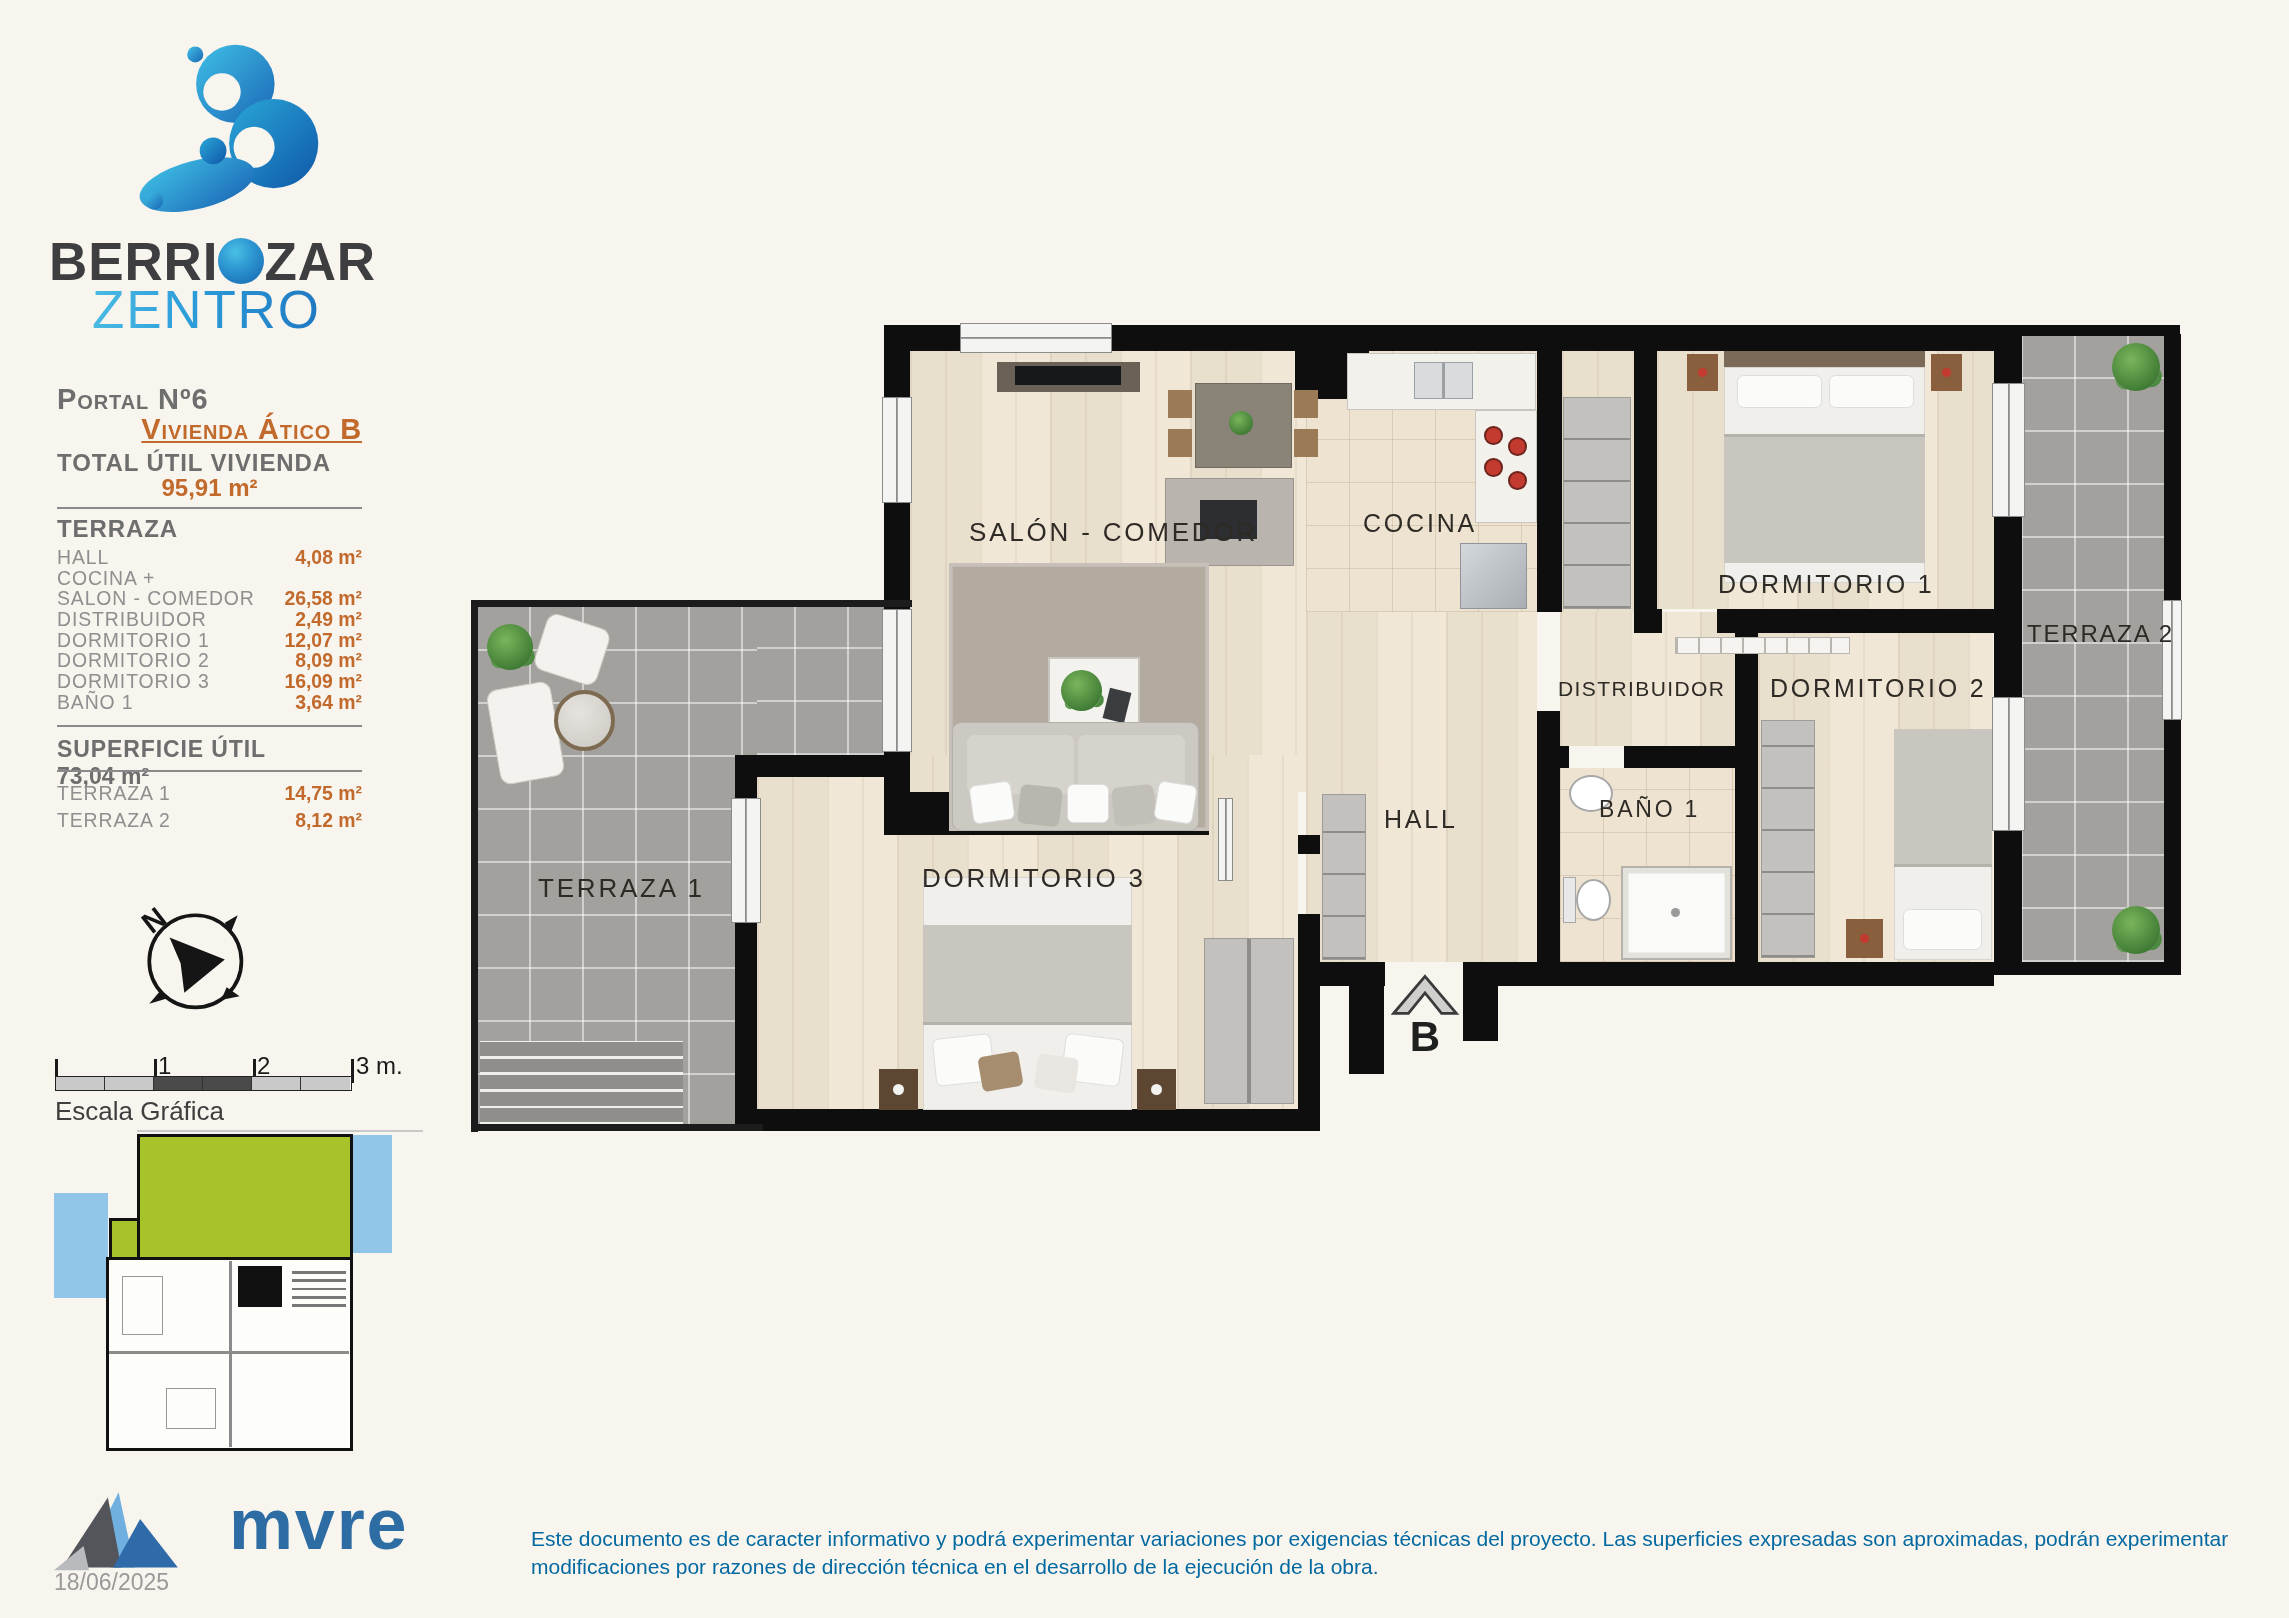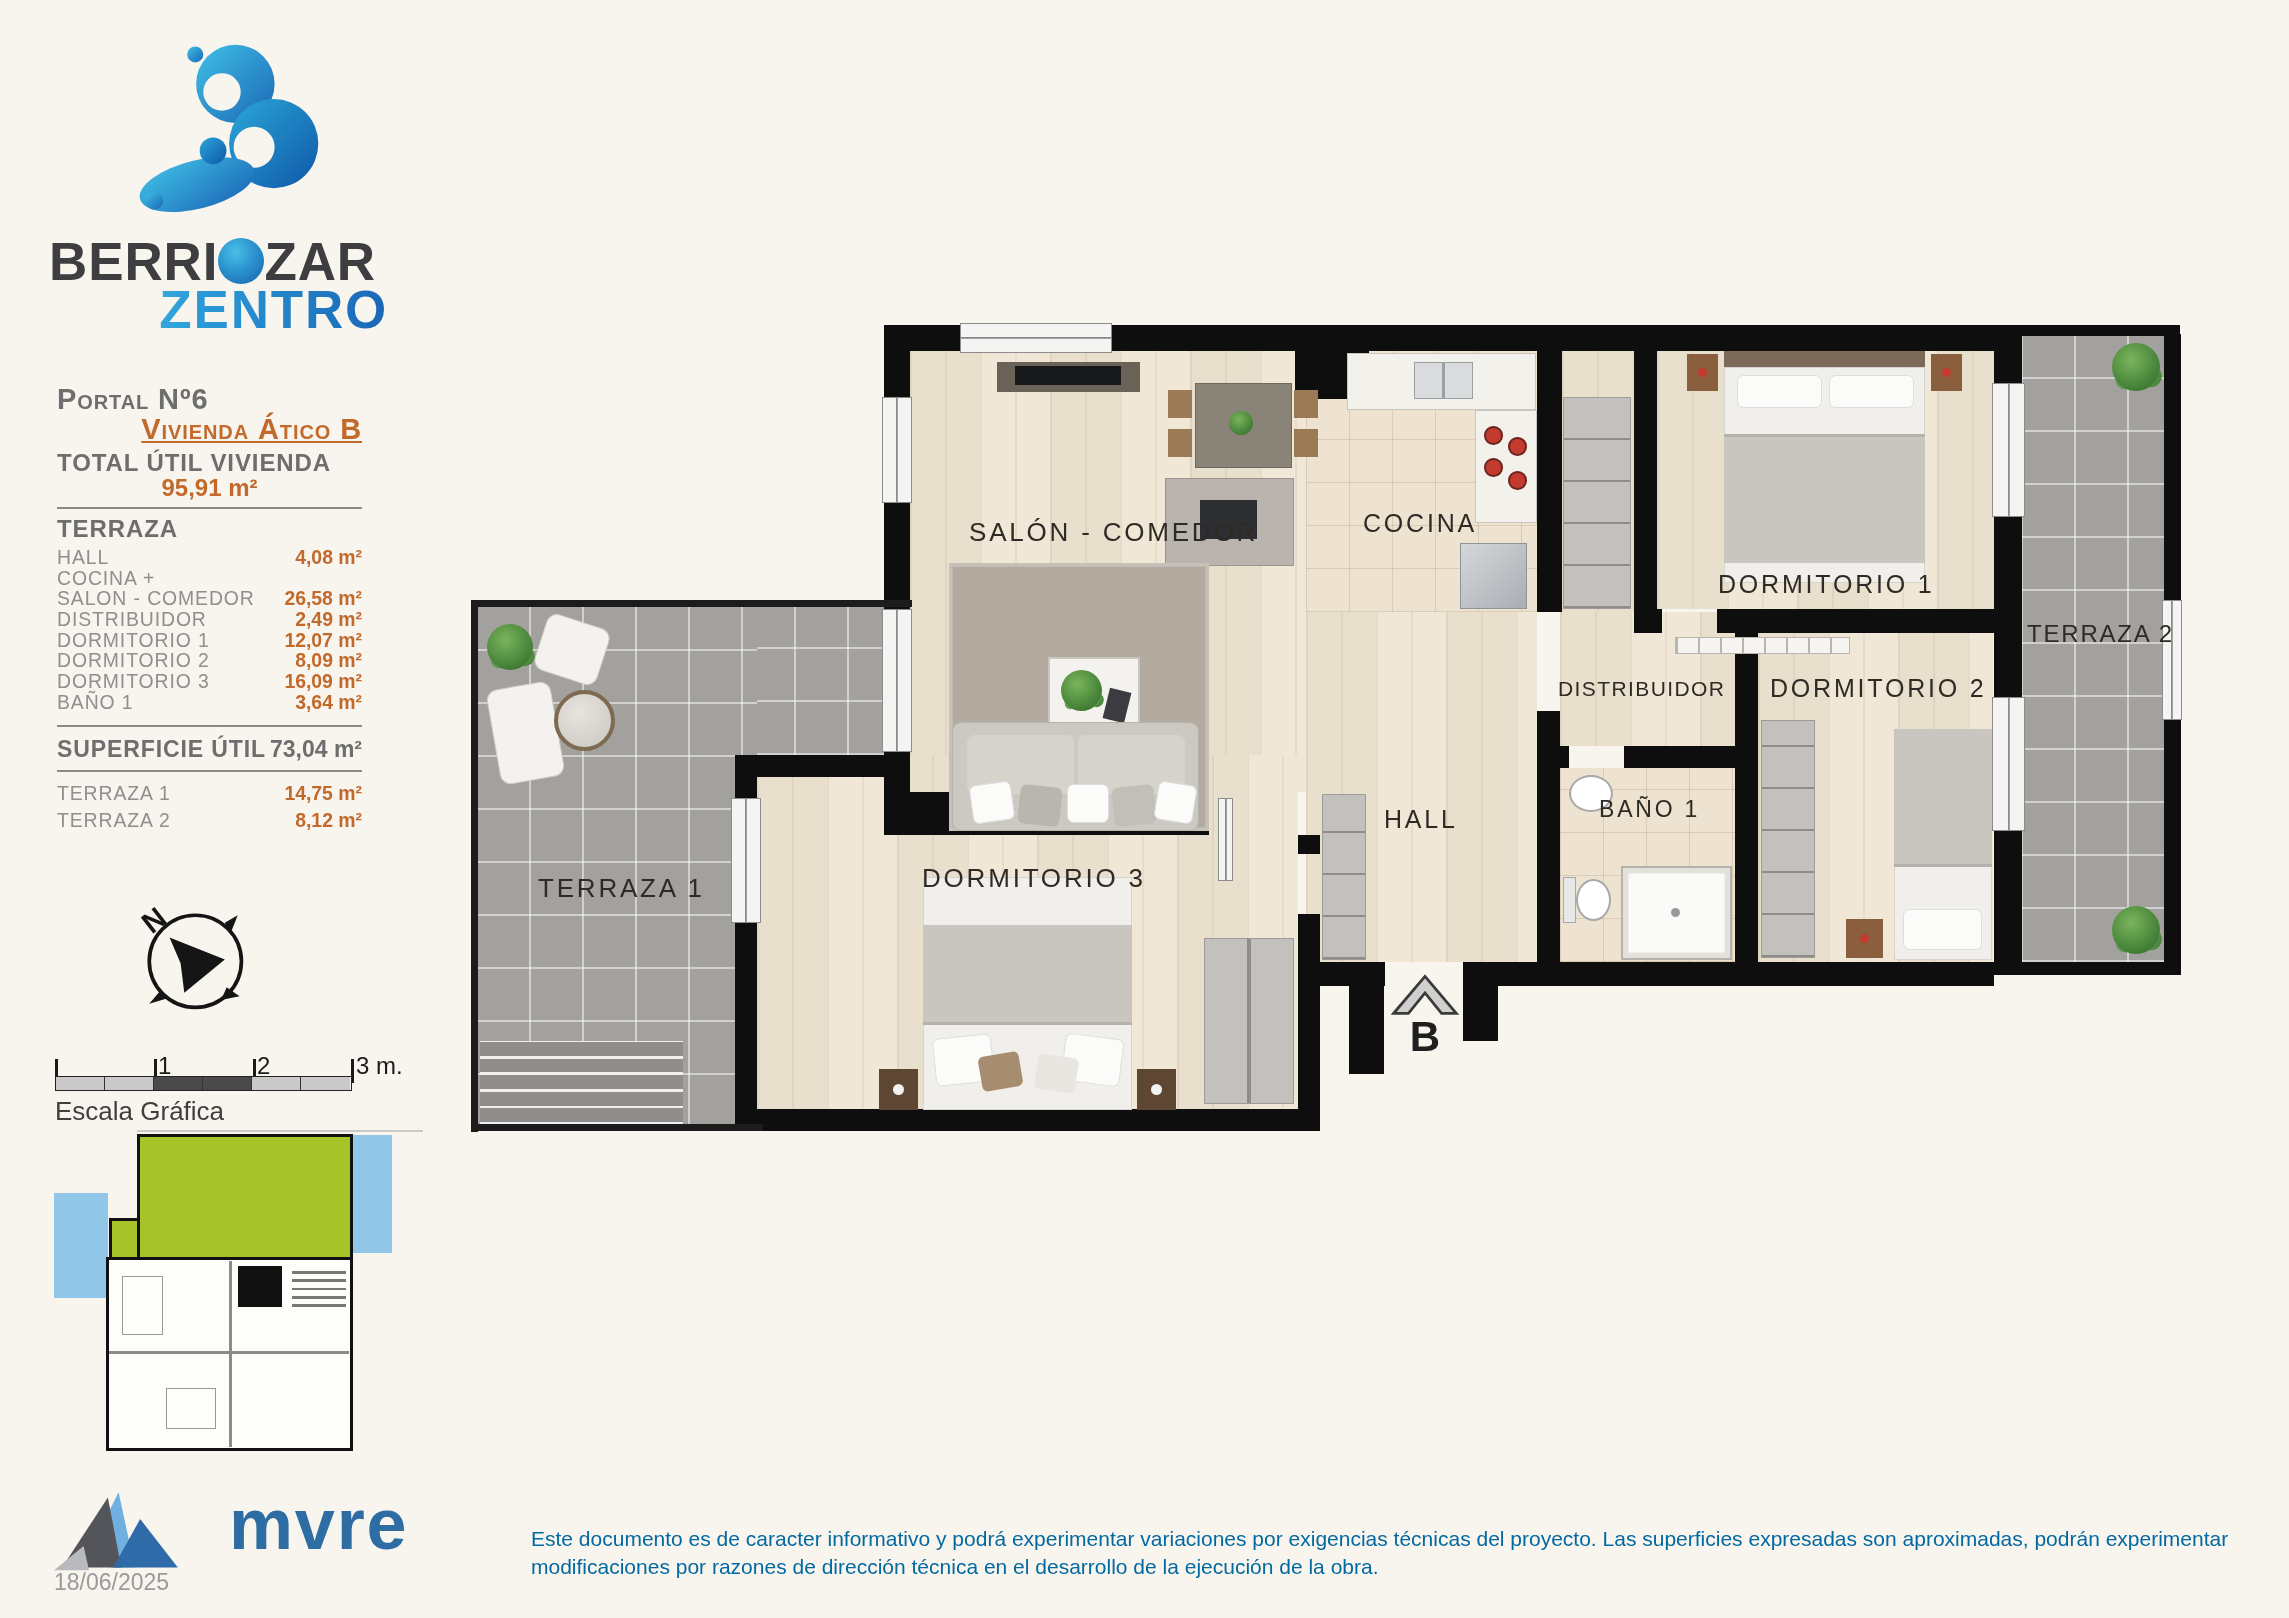--- a/index.html
+++ b/index.html
@@ -5,21 +5,21 @@
   html,body{margin:0;padding:0;background:#e8e4de;}
   #page{position:relative;width:2290px;height:1619px;background:#f8f4ee;overflow:hidden;
         font-family:"Liberation Sans",sans-serif;}
   .a{position:absolute;}
 
   
   .brand1{width:351px;text-align:center;font-size:53px;font-weight:800;color:#3e3e41;letter-spacing:0.9px;}
   .oball{display:inline-block;width:46px;height:46px;border-radius:50%;
          background:radial-gradient(circle at 38% 30%,#49c0e6 0%,#2b93cf 45%,#1462ae 100%);
          color:transparent;vertical-align:-3.7px;overflow:hidden;}
-  .brand2{width:351px;text-align:right;font-size:53px;font-weight:700;letter-spacing:1.8px;
+  .brand2{width:351px;text-align:left;font-size:53px;font-weight:400;letter-spacing:1.8px;
           background:linear-gradient(90deg,#5ccbe9,#2a9cd8 45%,#1a66b6);
           -webkit-background-clip:text;background-clip:text;color:transparent;padding-left:55px;box-sizing:border-box;}
 
   
   .sc{font-variant:small-caps;}
   .portal{font-size:29px;font-weight:700;color:#6e6e6e;letter-spacing:0.9px;}
   .vivienda{width:305px;text-align:right;font-size:29px;font-weight:700;color:#c2692c;letter-spacing:0.9px;}
   .tbl-head{font-size:24px;font-weight:700;color:#6e6e6e;letter-spacing:0.9px;}
   .tbl-val-lg{width:305px;text-align:center;font-size:24px;font-weight:700;color:#c2692c;}
   .hr{height:1.8px;background:#8a8a8a;width:305px;}
@@ -153,21 +153,21 @@
         <span class="rlab">DORMITORIO 3</span>
         <span class="rval">16,09 m²</span>
       </div>
     <div class="row">
         <span class="rlab">BAÑO 1</span>
         <span class="rval">3,64 m²</span>
       </div>
   </div>
 
   <div class="a hr" style="left:57px;top:725px;"></div>
-  <div class="a suprow" style="left:57px;top:736px;">
+  <div class="a suprow" style="left:57px;top:736px;flex-direction:column;">
     <span class="suplab">SUPERFICIE ÚTIL</span>
     <span class="supval">73,04 m²</span>
   </div>
   <div class="a hr" style="left:57px;top:770px;"></div>
   <div class="a trow" style="left:57px;top:782px;">
     <span class="tlab">TERRAZA 1</span>
     <span class="tval">14,75 m²</span>
   </div>
   <div class="a trow" style="left:57px;top:809px;">
     <span class="tlab">TERRAZA 2</span>

